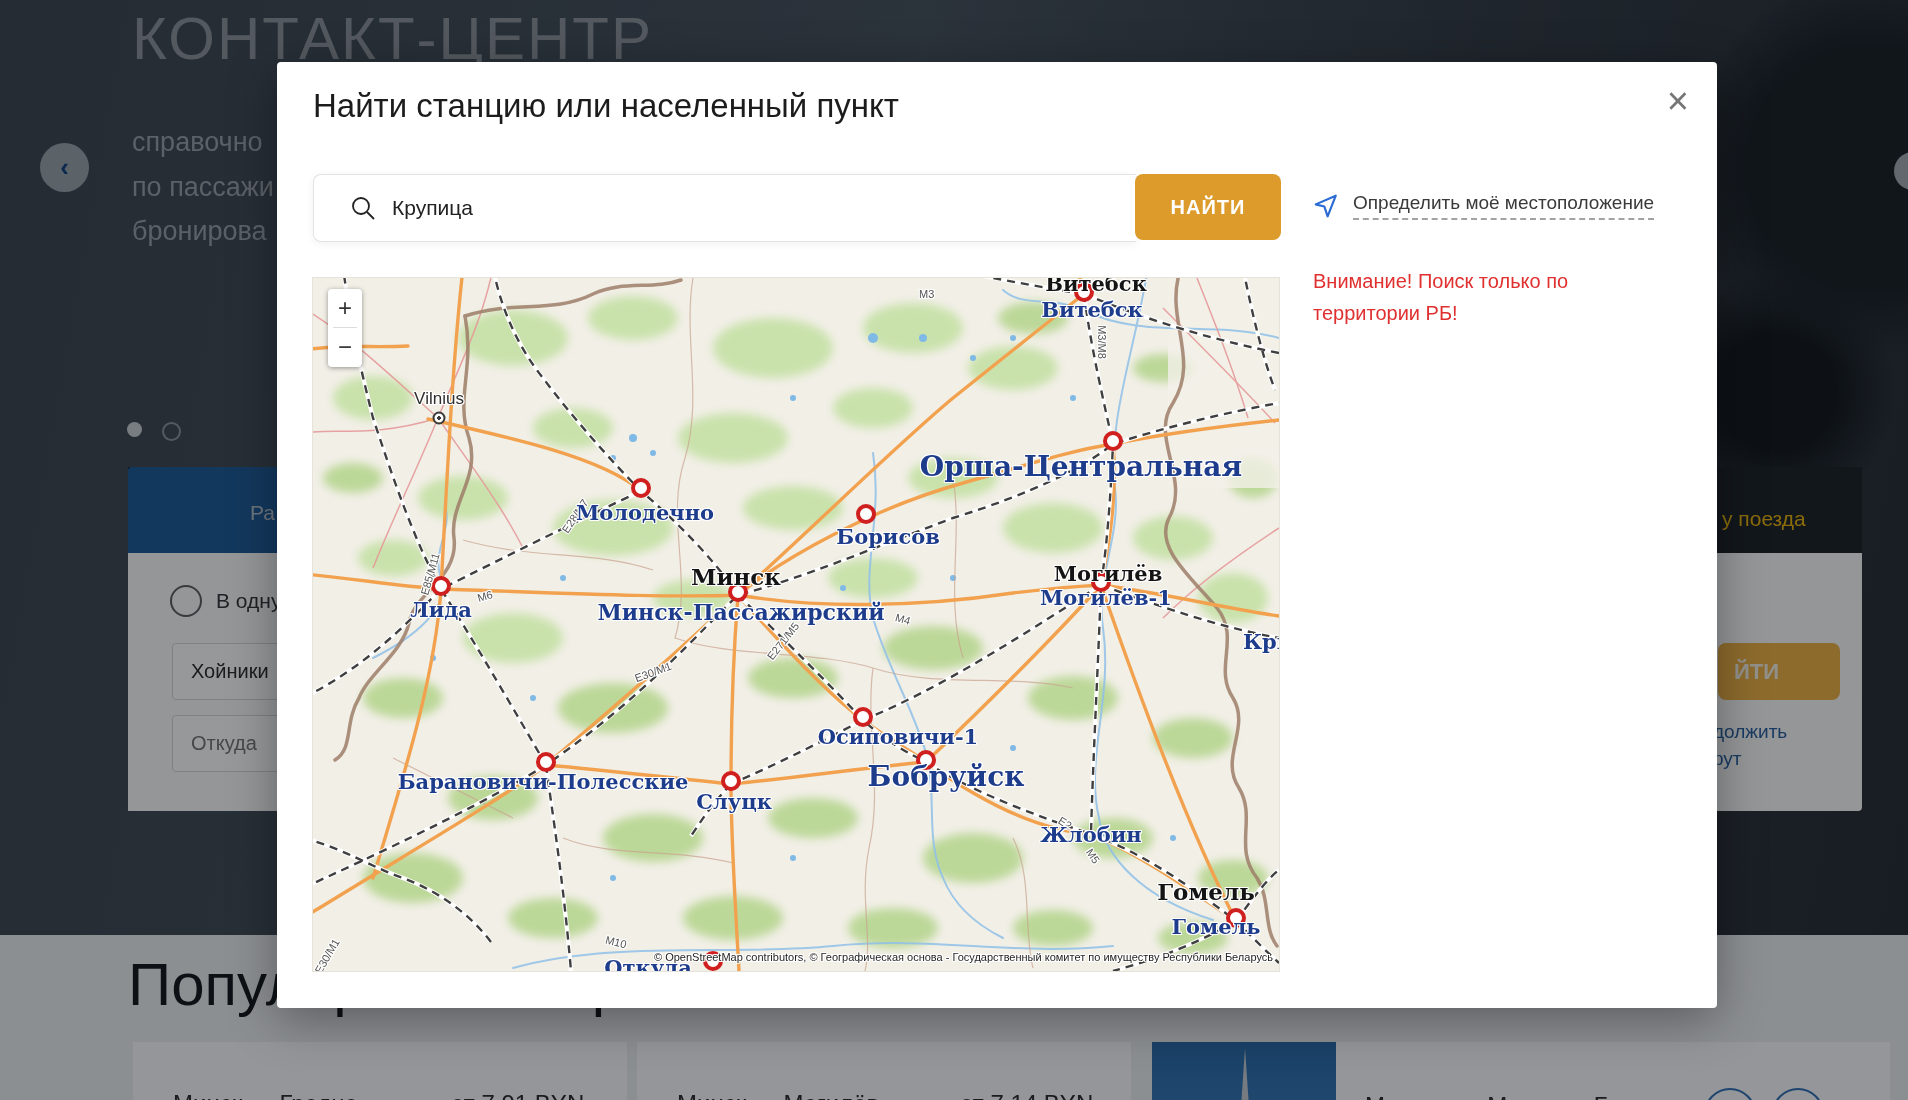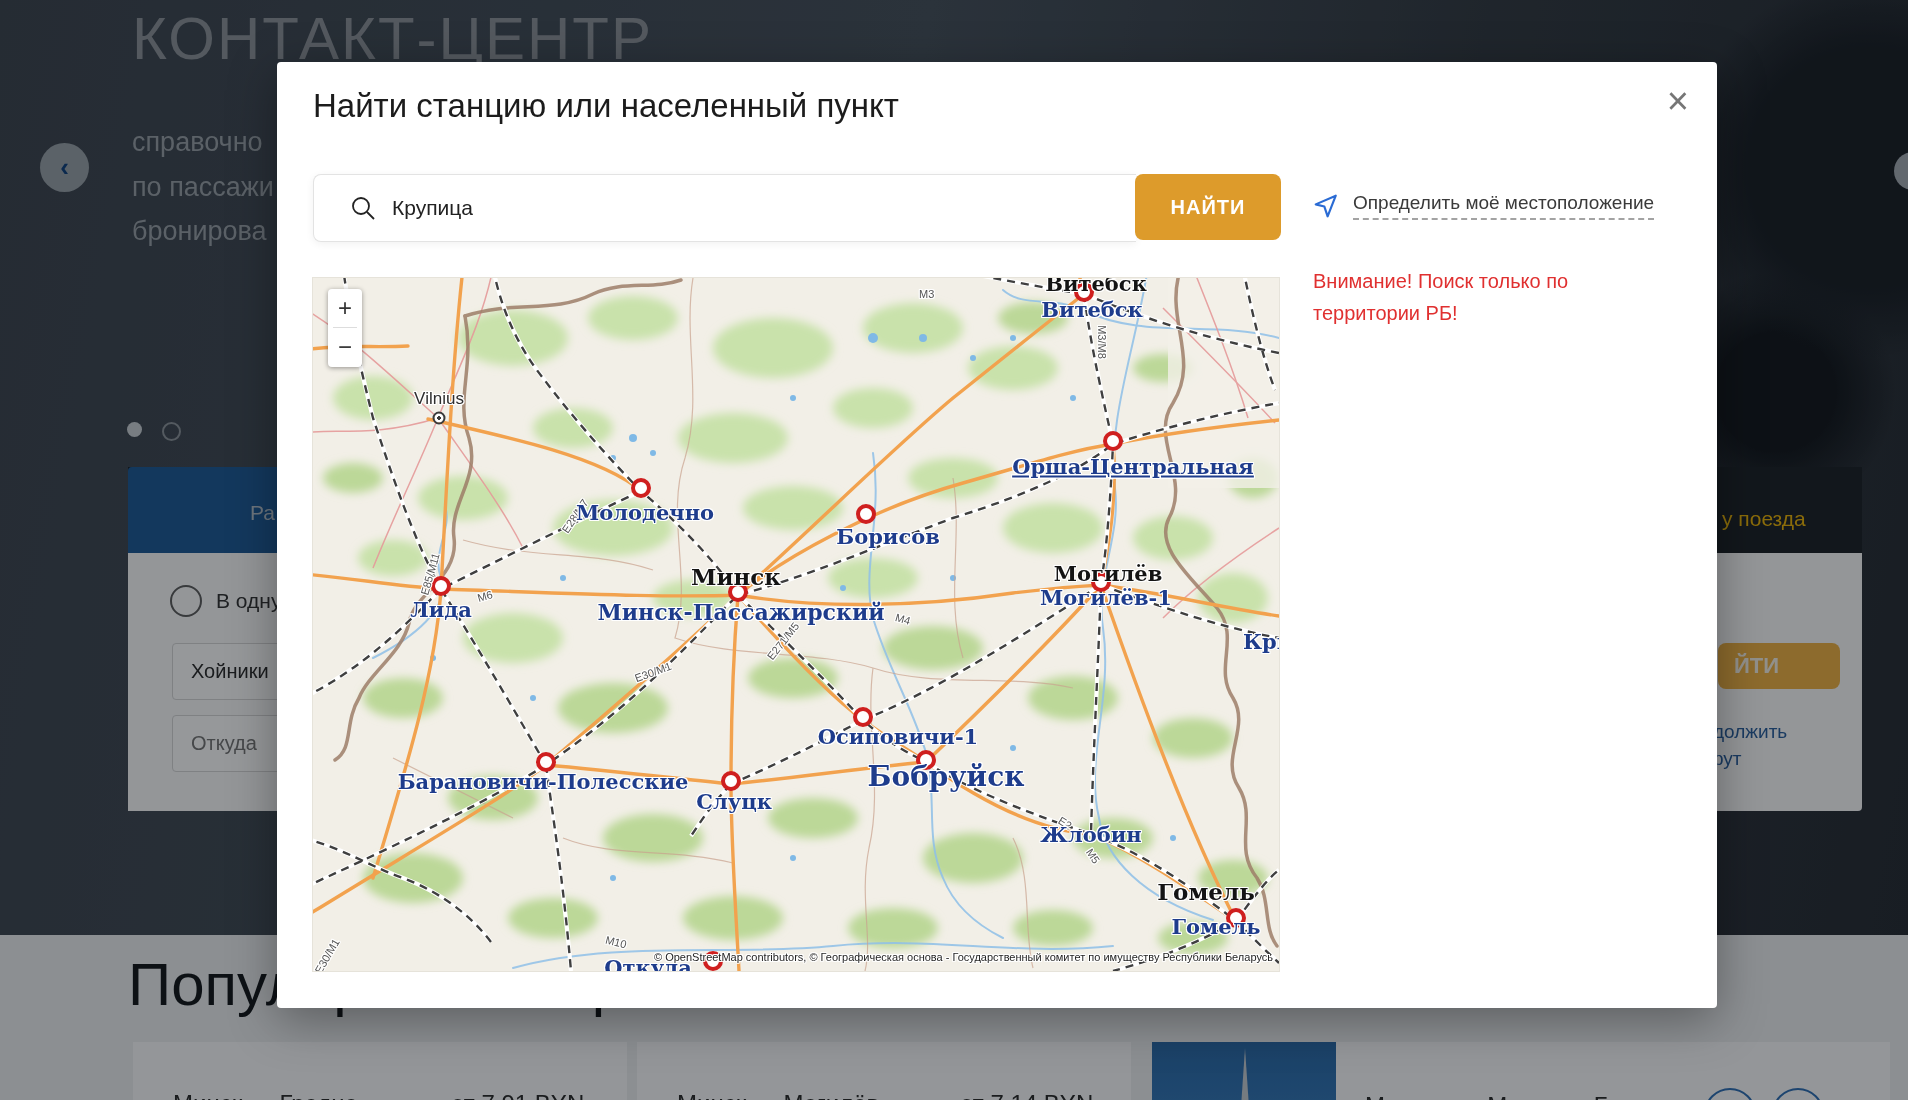--- a/index.html
+++ b/index.html
@@ -31,21 +31,21 @@
   #panel-left{left:128px;width:600px}
   #panel-right{left:1280px;width:582px;border-radius:0 0 4px 4px}
   #radio-row{position:absolute;left:42px;top:32px;display:flex;align-items:center;gap:14px}
   #radio-circle{width:28px;height:28px;border:2px solid #5d5d5d;border-radius:50%}
   #radio-row span{font-size:21px;color:#333}
   .mini-input{position:absolute;left:44px;width:260px;height:55px;border:1px solid #d7d7d7;
         border-radius:4px;background:#fff;font-size:20px;padding:0 0 0 18px;
         font-family:"Liberation Sans",sans-serif}
   #inp-from{top:90px;color:#2b2b2b}
   #inp-to{top:162px;color:#8a8a8a}
-  #find2{position:absolute;left:438px;top:90px;width:106px;height:46px;background:#efb244;
+  #find2{position:absolute;left:438px;top:90px;width:106px;height:57px;background:#efb244;
         border-radius:8px;color:#f6f1e6;font-size:22px;font-weight:bold;
         display:flex;align-items:center;padding-left:16px}
   .cont-link{position:absolute;left:433px;color:#2a5f9e;font-size:19px}
   
   #popular{position:absolute;left:0;top:935px;width:1908px;height:165px;background:#eef0f2}
   #popular-heading{position:absolute;left:128px;top:15px;font-size:60px;font-weight:500;
         color:#14171b;white-space:nowrap}
   .pcard{position:absolute;top:107px;height:80px;background:#fbfcfd}
   #pcard1{left:133px;width:494px}
   #pcard2{left:637px;width:494px}
@@ -340,21 +340,21 @@
       <div id="zdiv"></div>
       <div class="zbtn" id="zoom-out">−</div>
     </div>
 
     <div id="map-labels">
         <span class="m-city halo" style="left: 783px; top: 5px; font-size: 21px;">Витебск</span>
         <span class="m-city halo" style="left: 423px; top: 298px; font-size: 23px;">Минск</span>
         <span class="m-city halo" style="left: 795px; top: 295px; font-size: 21px;">Могилёв</span>
         <span class="m-city halo" style="left: 893px; top: 613px; font-size: 23px;">Гомель</span>
         <span class="m-sta halo" style="left: 779px; top: 31px; font-size: 21px;">Витебск</span>
-        <span class="m-sta halo" style="left: 820px; top: 188px; font-size: 21px; text-decoration: underline;">Орша-Центральная</span>
+        <span class="m-sta halo" style="left: 768px; top: 188px; font-size: 28px;">Орша-Центральная</span>
         <span class="m-sta halo" style="left: 332px; top: 234px; font-size: 21px;">Молодечно</span>
         <span class="m-sta halo" style="left: 575px; top: 258px; font-size: 21px;">Борисов</span>
         <span class="m-sta halo" style="left: 428px; top: 334px; font-size: 22px;">Минск-Пассажирский</span>
         <span class="m-sta halo" style="left: 128px; top: 331px; font-size: 21px;">Лида</span>
         <span class="m-sta halo" style="left: 793px; top: 319px; font-size: 21px;">Могилёв-1</span>
         <span class="m-sta halo start" style="left: 930px; top: 363px; font-size: 21px;">Кри</span>
         <span class="m-sta halo" style="left: 585px; top: 458px; font-size: 21px;">Осиповичи-1</span>
         <span class="m-sta halo" style="left: 633px; top: 498px; font-size: 28px;">Бобруйск</span>
         <span class="m-sta halo" style="left: 421px; top: 523px; font-size: 21px;">Слуцк</span>
         <span class="m-sta halo" style="left: 230px; top: 503px; font-size: 21px;">Барановичи-Полесские</span>

